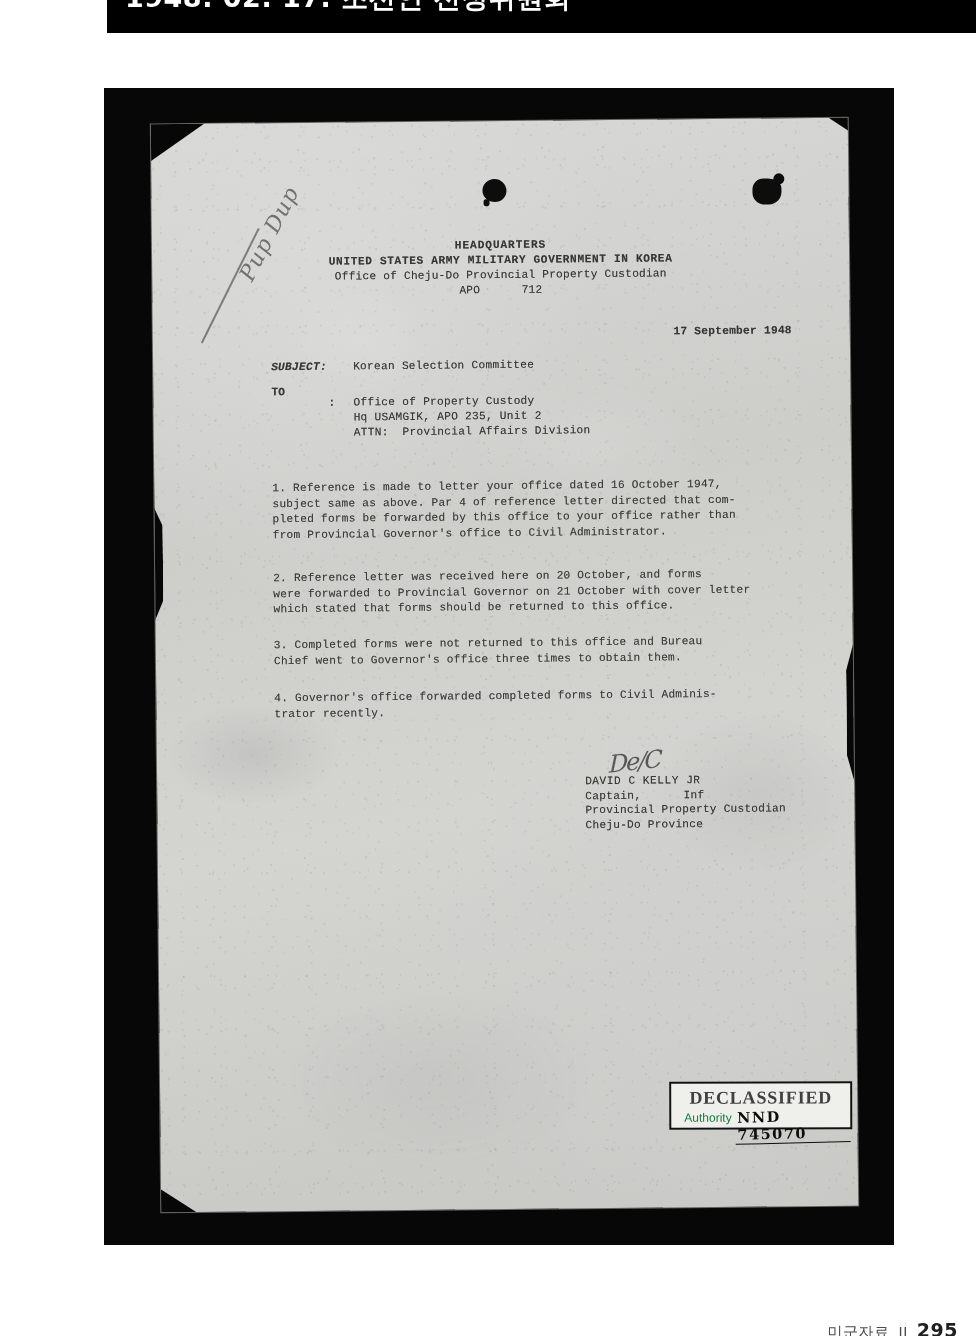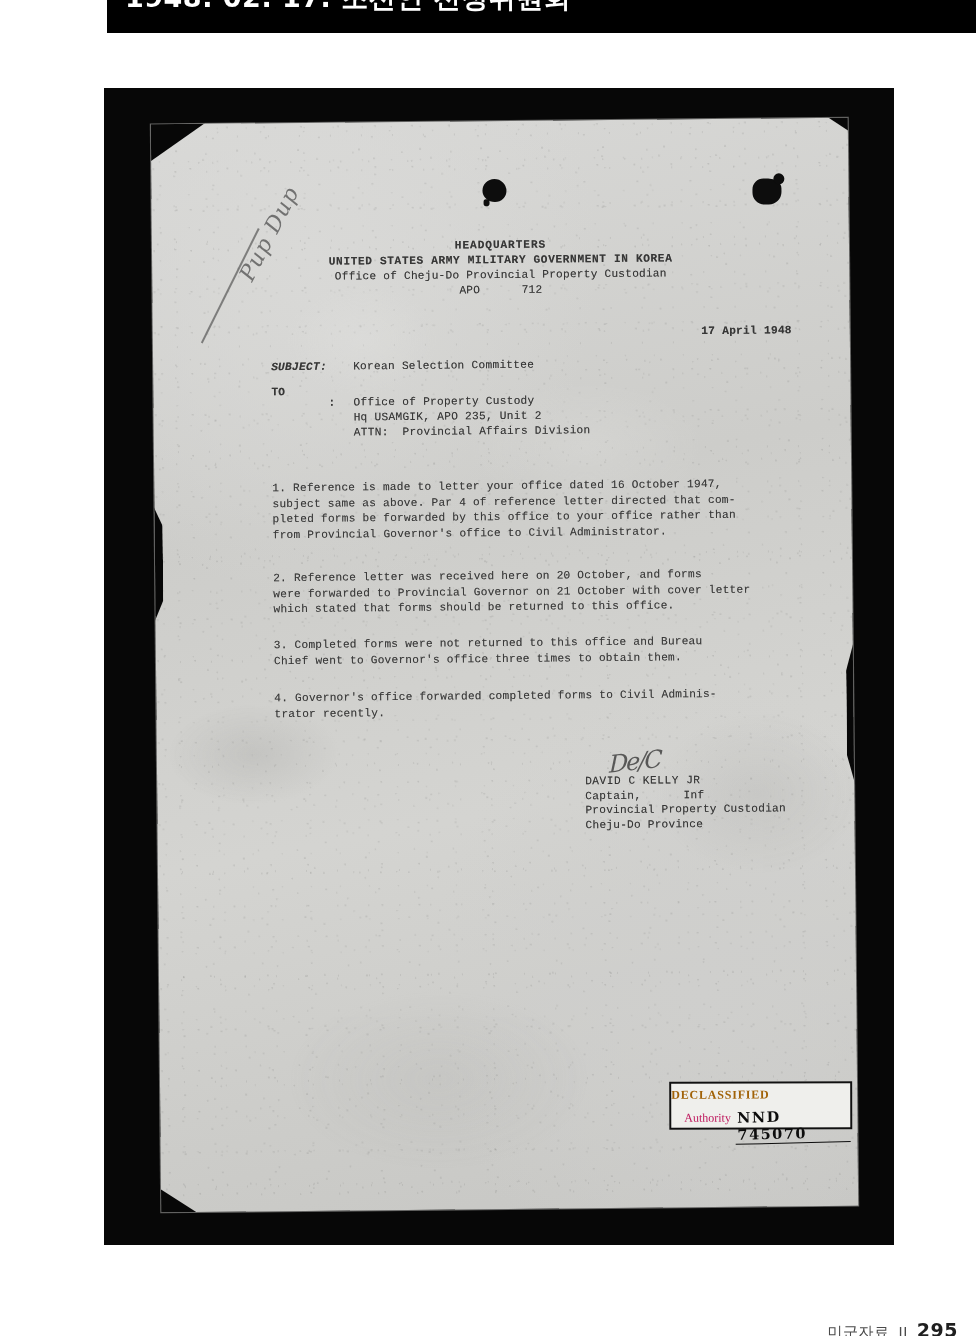--- a/index.html
+++ b/index.html
@@ -258,39 +258,39 @@
     background: #efefec;
     border: 2.5px solid #111111;
     transform: rotate(0.4deg);
     box-sizing: border-box;
   }
   #declass-title {
     position: absolute;
     left: 0;
     top: 4px;
     width: 100%;
-    text-align: left;
+    text-align: center;
     font-family: "Liberation Serif", serif;
     font-weight: bold;
-    font-size: 12px;
+    font-size: 18px;
     letter-spacing: 0.8px;
-    color: #a16207;
+    color: #404040;
   }
   #declass-auth-row {
     position: absolute;
     left: 13px;
     top: 24px;
     display: flex;
     align-items: baseline;
     gap: 4px;
   }
   #declass-auth-label {
-    font-family: Liberation Serif, serif;
+    font-family: Liberation Sans, sans-serif;
     font-size: 12px;
-    color: #be185d;
+    color: #15803d;
   }
   #declass-auth-value {
     font-family: "DejaVu Serif", serif;
     font-size: 14.5px;
     font-weight: bold;
     color: #0d0d0d;
     letter-spacing: 1.5px;
     border-bottom: 1.4px solid #0d0d0d;
     padding: 0 2px 1px 2px;
     transform: rotate(-1.2deg);
@@ -370,21 +370,21 @@
       <div id="punch-hole-right"></div>
 
       <div id="margin-note-slash"></div>
       <div id="margin-note">Pup Dup</div>
 
       <div class="tw bolder" id="hdr-line-1">HEADQUARTERS</div>
       <div class="tw bolder" id="hdr-line-2">UNITED STATES ARMY MILITARY GOVERNMENT IN KOREA</div>
       <div class="tw" id="hdr-line-3">Office of Cheju-Do Provincial Property Custodian</div>
       <div class="tw" id="hdr-line-4">APO      712</div>
 
-      <div class="tw" id="date-line">17 April 1948</div>
+      <div class="tw" id="date-line">17 September 1948</div>
 
       <div class="tw" id="subject-label">SUBJECT:</div>
       <div class="tw" id="subject-value">Korean Selection Committee</div>
 
       <div class="tw" id="to-label">TO</div>
       <div class="tw" id="to-colon">:</div>
       <div class="tw" id="to-line-1">Office of Property Custody</div>
       <div class="tw" id="to-line-2">Hq USAMGIK, APO 235, Unit 2</div>
       <div class="tw" id="to-line-3">ATTN:  Provincial Affairs Division</div>
 

